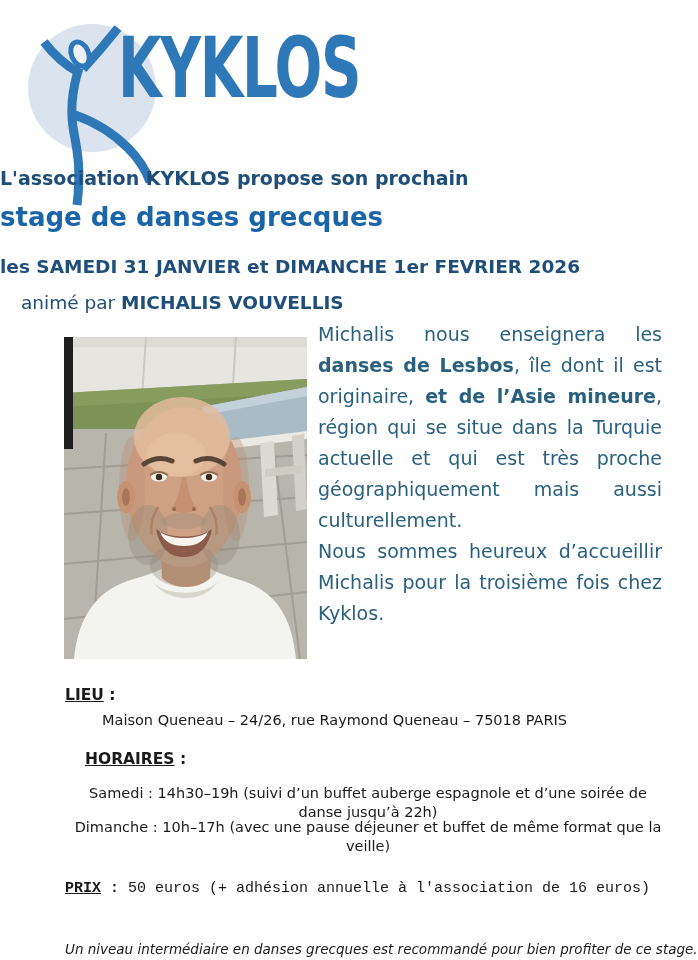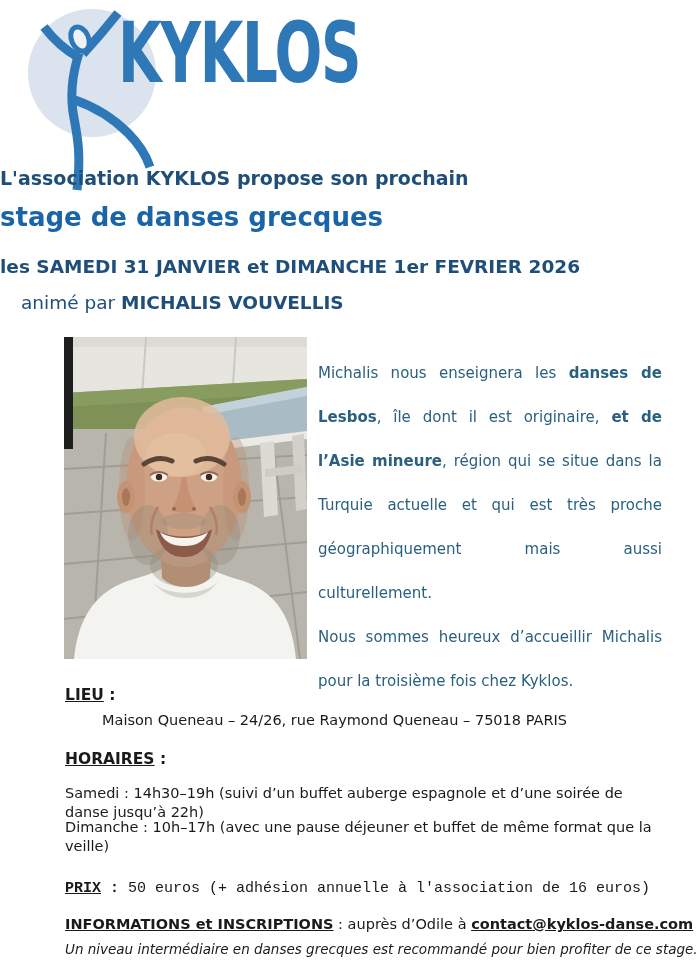--- a/index.html
+++ b/index.html
@@ -3,50 +3,50 @@
 <meta charset="utf-8">
 <style>
   * { margin:0; padding:0; box-sizing:border-box; }
   html,body { background:#ffffff; }
   .page {
     position:relative; width:698px; height:960px; background:#ffffff;
     overflow:hidden; font-family:"DejaVu Sans","Liberation Sans",sans-serif;
     color:#1a1a1a;
   }
   
-  .logo { position:absolute; left:18px; top:3px; width:420px; height:195px;text-align:right; }
+  .logo { position:absolute; left:18px; top:18px; width:420px; height:195px;text-align:right; }
   .logo-figure { position:absolute; left:0; top:0; width:160px; height:195px; }
   .logo-text {
     position:absolute; left:100px; top:8px;
     font-size:84px; font-weight:bold; line-height:1;
     color:var(--brand,#2e78b8);
     transform:scaleX(0.67); transform-origin:left top;
     letter-spacing:-2px; white-space:nowrap;
   }
   
   .headline { position:absolute; left:0; right:0; text-align:left; white-space:nowrap; }
   .h-intro { top:167px; font-size:19px; font-weight:bold; color:var(--navy,#1f4e79); }
   .h-title { top:202px; font-size:26px; font-weight:bold; color:var(--title-blue,#1a64a8); }
   .h-dates { top:256px; font-size:18.5px; font-weight:bold; color:var(--navy,#1f4e79); }
   .h-anime { top:292px; font-size:18.5px; color:var(--navy,#1f4e79);margin-left:21px; }
   
   .photo { position:absolute; left:64px; top:337px; width:243px; height:322px; }
   .photo svg { display:block; width:100%; height:100%; }
   .about {
-    position:absolute; left:318px; top:351px; width:344px;
-    font-size:15px; line-height:44px; text-align:justify;
+    position:absolute; left:318px; top:319px; width:344px;
+    font-size:19px; line-height:31px; text-align:justify;
     color:var(--body-blue,#29607f);
   }
   
-  .line { position:absolute; left:65px; font-size:14.5px; line-height:19px; }
+  .line { position:absolute; left:65px; font-size:14.5px; line-height:19px;text-align:center; }
   .nowrap { white-space:nowrap; }
   .heading { font-size:15.5px; font-weight:bold; }
   .lieu-label     { top:686px; }
   .lieu-value     { top:711px;margin-left:37px; }
-  .horaires-label { top:750px; }
+  .horaires-label { top:750px;margin-left:20px; }
   .samedi   { top:784px; width:606px; }
   .dimanche { top:818px; width:606px; }
   .prix { top:879px; font-size:15px;font-family:Liberation Mono, monospace; }
   .info { top:915px; }
   .note { top:940px; font-size:13.5px; font-style:italic; }
   .email { color:inherit; font-weight:bold; text-decoration:underline; cursor:pointer; }
   
   .seg-b { font-weight:bold; }
   .seg-u { text-decoration:underline; }
 </style>
@@ -157,19 +157,16 @@
 
   <div class="line heading lieu-label nowrap"><span class="seg-b seg-u">LIEU</span><span class="seg-b"> :</span></div>
   <div class="line lieu-value nowrap">Maison Queneau – 24/26, rue Raymond Queneau – 75018 PARIS</div>
 
   <div class="line heading horaires-label nowrap"><span class="seg-b seg-u">HORAIRES</span><span class="seg-b"> :</span></div>
   <div class="line samedi">Samedi : 14h30–19h (suivi d’un buffet auberge espagnole et d’une soirée de danse jusqu’à 22h)</div>
   <div class="line dimanche">Dimanche : 10h–17h (avec une pause déjeuner et buffet de même format que la veille)</div>
 
   <div class="line prix nowrap"><span class="seg-b seg-u">PRIX</span><span class="seg-b"> : </span><span>50 euros (+ adhésion annuelle à l'association de 16 euros)</span></div>
 
-  <div class="line info nowrap">
-    <span><span class="seg-b seg-u">INFORMATIONS et INSCRIPTIONS</span><span> : auprès d’Odile à </span></span><a class="email">contact@kyklos-danse.com</a>
-  </div>
 
   <div class="line note nowrap">Un niveau intermédiaire en danses grecques est recommandé pour bien profiter de ce stage.</div>
 
 </div>
 
 </body></html>

